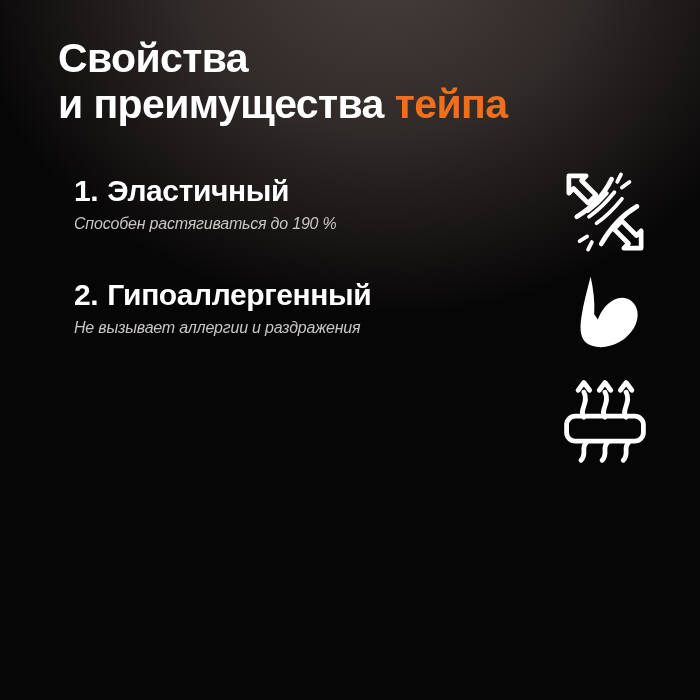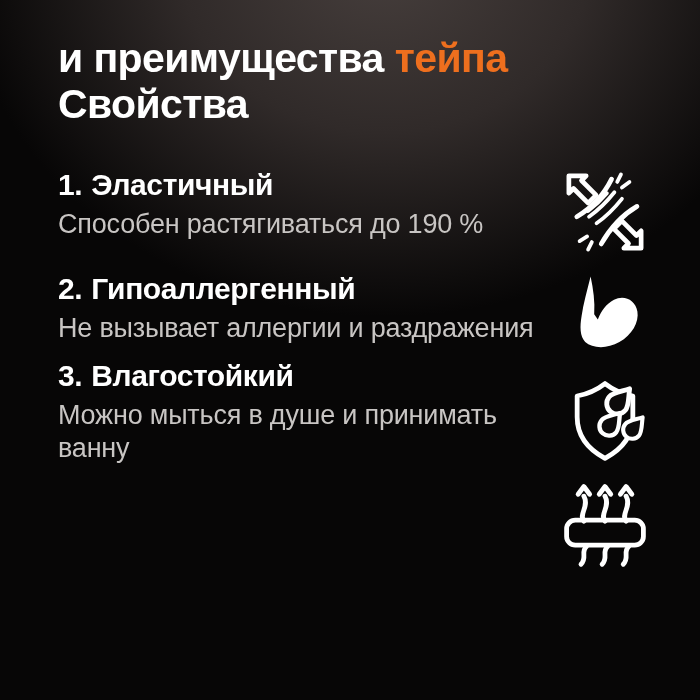--- a/index.html
+++ b/index.html
@@ -9,37 +9,37 @@
     background-image:radial-gradient(ellipse 540px 460px at 55% -6%,
       #473f3d 0%, #302a29 38%, rgba(12,10,10,0) 78%);
     background-repeat:no-repeat;
     font-family:"Liberation Sans","DejaVu Sans",sans-serif;
     -webkit-font-smoothing:antialiased;
   }
   .poster{box-sizing:border-box;width:700px;height:700px;padding:36px 44px 0 58px;}
   .title{color:#ffffff;font-size:41px;font-weight:700;line-height:1.12;letter-spacing:-0.6px;margin:0;}
   .title .line{display:block;}
   .accent{color:#ee6f1e;margin-left:11px;}
-  .features{margin-top:24px;}
+  .features{margin-top:24px;margin-left:16px;}
   .feature-row{display:flex;justify-content:space-between;align-items:center;height:104px;}
   .feature-text{max-width:480px;}
   .feature-heading{color:#ffffff;font-size:30px;font-weight:700;letter-spacing:-0.4px;line-height:1.1;margin:0 0 7px 0;}
   .feature-number{margin-right:9px;}
-  .feature-description{color:#c8c5c3;font-size:27px;font-weight:400;letter-spacing:-0.2px;line-height:1.2;margin:0;}
+  .feature-description{color:#c8c5c3;font-size:16px;font-weight:400;letter-spacing:-0.2px;line-height:1.2;margin:0;font-style:italic;}
   .feature-iconbox{width:102px;height:98px;display:flex;align-items:center;justify-content:center;transform:translateY(8px);flex:0 0 auto;}
   .icon-svg{display:block;}
 </style>
 </head>
 <body>
 
 <div class="poster">
 
   <h1 class="title">
+    <span class="line">Свойства</span>
     <span class="line"><span>и преимущества</span><span class="accent">тейпа</span></span>
-    <span class="line">Свойства</span>
   </h1>
 
   <div class="features">
 
     <div class="feature-row">
       <div class="feature-text">
         <h2 class="feature-heading"><span class="feature-number">1.</span><span>Эластичный</span></h2>
         <p class="feature-description">Способен растягиваться до 190 %</p>
       </div>
       <div class="feature-iconbox">
@@ -68,40 +68,20 @@
         <h2 class="feature-heading"><span class="feature-number">2.</span><span>Гипоаллергенный</span></h2>
         <p class="feature-description">Не вызывает аллергии и раздражения</p>
       </div>
       <div class="feature-iconbox">
         <svg class="icon-svg" width="90" height="90" viewBox="0 0 100 100">
           <path fill="#ffffff" d="M34 6 C 30 22 26 36 24 50 C 22 62 22 72 28 79 C 36 86 52 87 66 79 C 80 71 88 57 86 45 C 84 32 71 26 60 32 C 51 37 46 44 42 54 L 38 48 C 39 34 37 20 34 6 Z"></path>
         </svg>
       </div>
     </div>
 
-    <div class="feature-row">
-      <div class="feature-text">
-        <h2 class="feature-heading"><span class="feature-number">3.</span><span>Влагостойкий</span></h2>
-        <p class="feature-description">Можно мыться в душе и принимать ванну</p>
-      </div>
-      <div class="feature-iconbox">
-        <svg class="icon-svg" width="96" height="96" viewBox="0 0 100 100" fill="none" stroke="#ffffff" stroke-width="5" stroke-linecap="round" stroke-linejoin="round">
-          <path d="M50 12 C 41 19 31 23 21 25 L 21 47 C 21 67 33 81 50 90 C 67 81 79 67 79 47 L 79 25 C 69 23 59 19 50 12 Z"></path>
-          <g transform="translate(66 29) rotate(40)">
-            <path fill="#0d0b0b" d="M0 -15 C 5 -7 11 -1 11 5 A 11 11 0 1 1 -11 5 C -11 -1 -5 -7 0 -15 Z"></path>
-          </g>
-          <g transform="translate(57 53) rotate(40) scale(0.9)">
-            <path fill="#0d0b0b" d="M0 -15 C 5 -7 11 -1 11 5 A 11 11 0 1 1 -11 5 C -11 -1 -5 -7 0 -15 Z"></path>
-          </g>
-          <g transform="translate(81 57) rotate(40) scale(0.85)">
-            <path fill="#0d0b0b" d="M0 -15 C 5 -7 11 -1 11 5 A 11 11 0 1 1 -11 5 C -11 -1 -5 -7 0 -15 Z"></path>
-          </g>
-        </svg>
-      </div>
-    </div>
 
 
     <div class="feature-row">
       <div class="feature-text">
       </div>
       <div class="feature-iconbox">
         <svg class="icon-svg" width="96" height="96" viewBox="0 0 100 100" fill="none" stroke="#ffffff" stroke-width="5" stroke-linecap="round" stroke-linejoin="round">
           <rect x="10" y="46" width="80" height="26" rx="9"></rect>
           <g transform="translate(28 0)">
             <path d="M0 47 C -6 40 6 32 0 21"></path>

